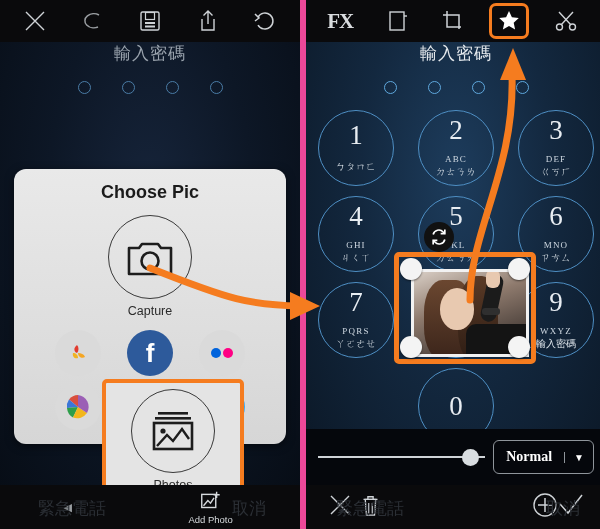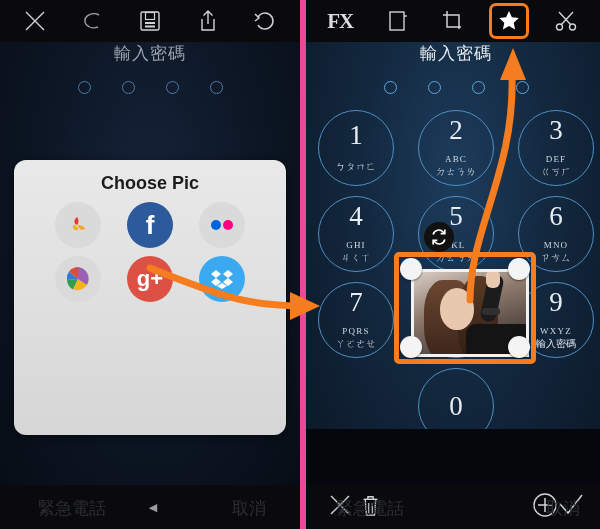--- a/index.html
+++ b/index.html
@@ -81,21 +81,21 @@
   .key .num{ font-size:27px; font-weight:300; line-height:1; }
   .key .sub{ font-size:9px; letter-spacing:1.2px; margin-top:10px; color:#cfd8e1; }
   .key .zh{ font-size:10px; margin-top:1px; color:#dde4ea; }
   .keyzero{ margin-top:10px; display:flex; justify-content:center; }
 
   .lock.left .keypad{ visibility:hidden; }
   .lock.left .keyzero .key{ border-color:#33526e; color:#7d8a96; opacity:.85; }
 
   
   .dialog{
-    position:absolute; left:14px; top:118px; width:272px; height:275px;
+    position:absolute; left:14px; top:127px; width:272px; height:275px;
     background:linear-gradient(#e9e9e9,#d6d6d6);
     border-radius:12px; z-index:4;
     box-shadow:0 2px 8px rgba(0,0,0,.55);
   }
   .dialog h2{ text-align:center; font-size:18px; color:#1b1b1b; padding-top:13px; font-weight:bold; }
   .picrow{ display:flex; justify-content:space-around; margin-top:6px; }
   .picopt{ width:118px; text-align:center; padding:6px 0 4px; border-radius:7px; }
   .picopt.sel{ border:4px solid #f57c1f; background:#e4e4e4; }
   .circ{
     width:84px; height:84px; border-radius:50%; border:1.3px solid #3a3a3a;
@@ -251,20 +251,44 @@
 
       <div class="keyzero" style="margin-top:186px">
         <div class="key">
           <span class="num">0</span>
         </div>
       </div>
 
       <div class="dialog">
         <h2>Choose Pic</h2>
 
+        <div class="picrow">
+          <div class="picopt sel">
+            <div class="circ">
+              <svg width="50" height="46" viewBox="0 0 50 46">
+                <rect x="10" y="4" width="30" height="2.6" fill="#1d1d1d"></rect>
+                <rect x="7" y="9" width="36" height="2.6" fill="#1d1d1d"></rect>
+                <rect x="6" y="15" width="38" height="26" stroke="#1d1d1d" fill="none" stroke-width="2.6"></rect>
+                <circle cx="15" cy="23" r="2.6" fill="#1d1d1d"></circle>
+                <path d="M9 38 19 27 25 33 34 21 41 31" stroke="#1d1d1d" fill="none" stroke-width="2.4"></path>
+              </svg>
+            </div>
+            <div class="lbl">Photos</div>
+          </div>
+
+          <div class="picopt">
+            <div class="circ">
+              <svg width="50" height="46" viewBox="0 0 50 46">
+                <path d="M4 14h10l3-4h16l3 4h10v26H4Z" stroke="#1d1d1d" fill="none" stroke-width="2.6" stroke-linejoin="round"></path>
+                <circle cx="25" cy="27" r="8.5" stroke="#1d1d1d" fill="none" stroke-width="2.6"></circle>
+              </svg>
+            </div>
+            <div class="lbl">Capture</div>
+          </div>
+        </div>
 
         <div class="socials">
           <div class="sbtn grey">
             <svg width="24" height="24" viewBox="0 0 24 24">
               <path d="M11 4c2 2 2 6 0 8-3-1-4-5-0-8Z" fill="#e23b2e"></path>
               <path d="M7 12c3 0 5 2 5 5-3 1-6-1-5-5Z" fill="#f0b323"></path>
               <path d="M12 12c3 0 6 1 7 4-3 2-7 0-7-4Z" fill="#f5a623"></path>
             </svg>
           </div>
           <div class="sbtn fb">
@@ -302,20 +326,30 @@
     </div>
 
     <div class="bottombar left">
       <span class="arrowleft">◀</span>
 
       <span class="ghostcn" style="left:38px; top:12px;">緊急電話</span>
       <span class="ghostcn" style="right:34px; top:12px;">取消</span>
 
 
 
+      <div class="tbitem">
+        <span class="ic">
+          <svg width="21" height="21" viewBox="0 0 24 24">
+            <rect x="2" y="5" width="16" height="15" stroke="#d6dadd" fill="none" stroke-width="1.6"></rect>
+            <path d="M4 18 9 12 12 15 16 9" stroke="#d6dadd" fill="none" stroke-width="1.6"></path>
+            <path d="M19 2v7 M15.5 5.5h7" stroke="#d6dadd" stroke-width="1.6"></path>
+          </svg>
+        </span>
+        <span class="tl">Add Photo</span>
+      </div>
 
 
     </div>
   </div>
 
   <div class="panel right">
 
     <div class="statusghost">
       <span class="dots">
           <i></i>
@@ -447,20 +481,30 @@
             <span class="watch"></span>
         </div>
         <span class="handle h-tl"></span>
         <span class="handle h-tr"></span>
         <span class="handle h-bl"></span>
         <span class="handle h-br"></span>
       </div>
     </div>
 
     <div class="opacity">
+      <div class="row">
+        <div class="slider">
+          <div class="track"></div>
+          <div class="knob"></div>
+        </div>
+        <div class="blend">
+          <span class="v">Normal</span>
+          <span class="caret">▼</span>
+        </div>
+      </div>
     </div>
 
     <div class="bottombar right">
       <span class="ghostcn" style="left:30px; top:12px;">緊急電話</span>
       <span class="ghostcn" style="right:26px; top:12px;">取消</span>
 
       <div class="tool">
         <svg width="24" height="24" viewBox="0 0 24 24">
             <path d="M3 3 21 21 M21 3 3 21" stroke="#cfd3d7" stroke-width="1.4"></path>
           </svg>

